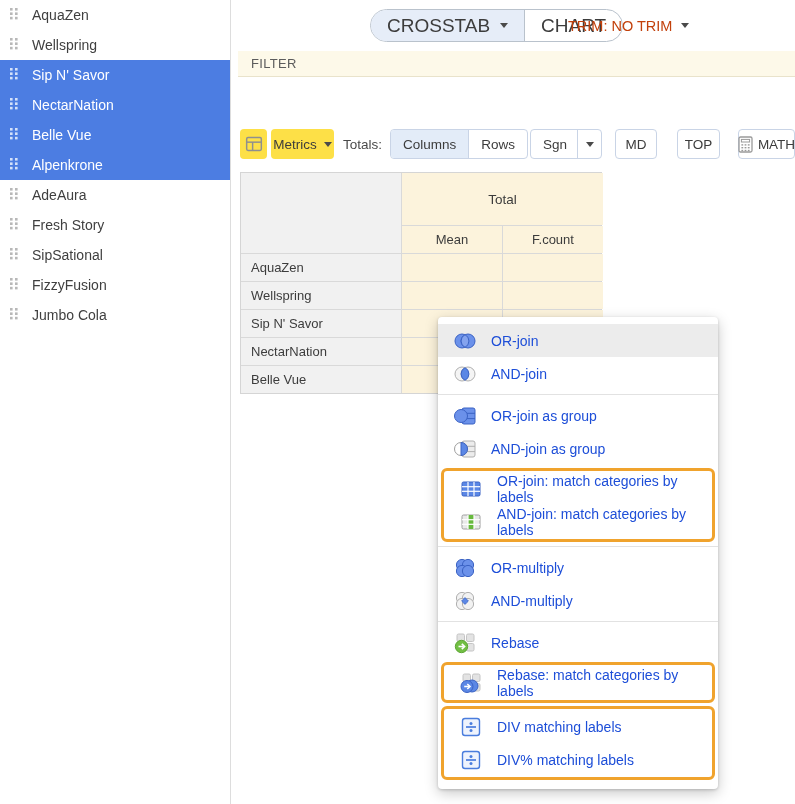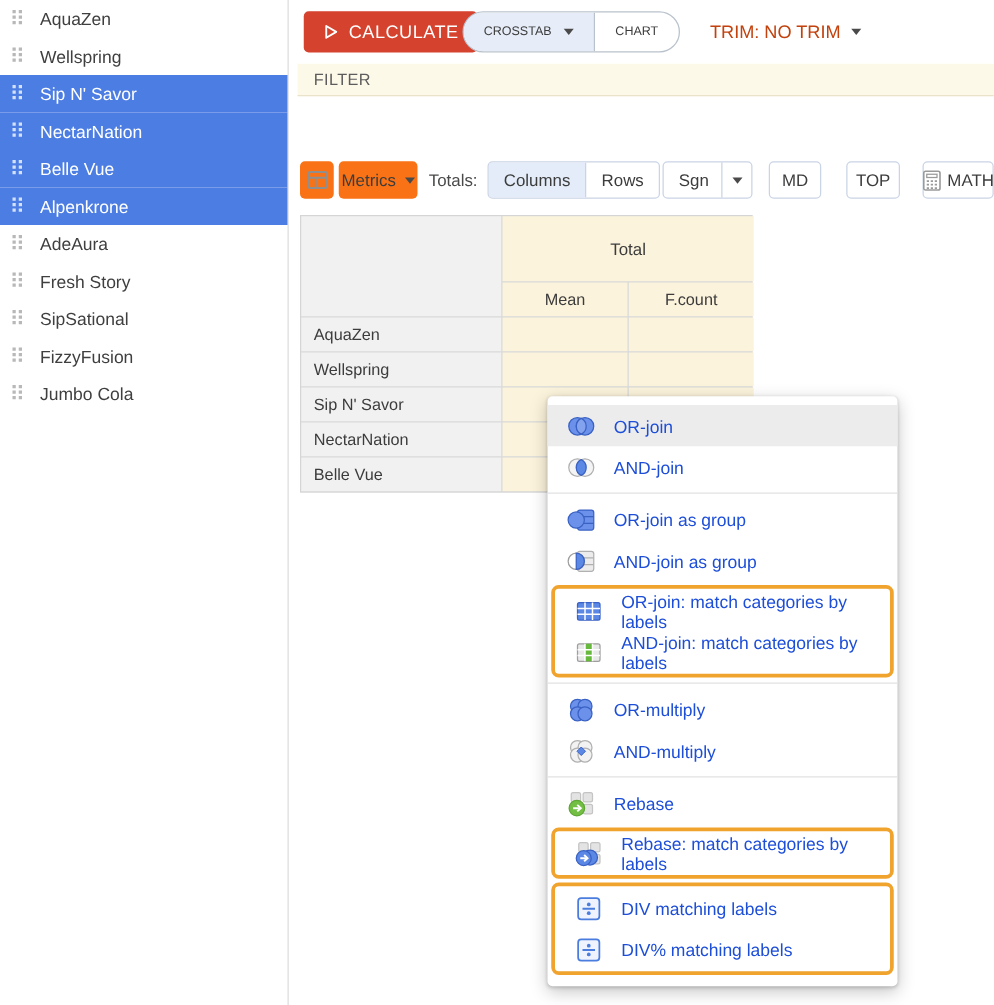--- a/index.html
+++ b/index.html
@@ -19,21 +19,21 @@
   .main { position:absolute; left:238px; top:0; width:557px; height:804px; }
 
   
   .btn-calculate { position:absolute; left:5px; top:9px; height:33px;
     background:#d5422e; color:#fff; border:none; border-radius:4px;
     font-size:14.5px; font-family:inherit; letter-spacing:.4px;
     display:flex; align-items:center; gap:8px; padding:0 15px; cursor:pointer; }
   .pill { position:absolute; left:132px; top:9px; height:33px; display:flex;
     border:1px solid #b9c2cc; border-radius:17px; overflow:hidden; background:#fff; }
   .pill-seg { display:flex; align-items:center; gap:10px; padding:0 16px;
-    font-size:10px; color:#3c3c3c; cursor:pointer; }
+    font-size:19px; color:#3c3c3c; cursor:pointer; }
   .pill-seg.active { background:#e6edf8; }
   .pill-seg + .pill-seg { border-left:1px solid #b9c2cc; }
   .trim { position:absolute; left:330px; top:9px; height:33px; display:flex;
     align-items:center; gap:9px; font-size:14.5px; color:#c2410c; cursor:pointer; }
 
   .caret { width:0; height:0; border-left:4px solid transparent;
     border-right:4px solid transparent; border-top:5px solid #4a4a4a; }
 
   
   .band { position:absolute; left:0; top:51px; width:557px; background:#fdf9e9; }
@@ -41,21 +41,21 @@
     font-size:13px; letter-spacing:.3px; color:#5c5c5c;
     border-bottom:1px solid #e9e3cb; }
   .band-split { height:41px; display:flex; align-items:center; padding-left:13px;
     font-size:13.5px; font-style:italic; color:#4f4f4f; }
 
   
   .toolbar { position:absolute; top:129px; left:0; width:557px; height:31px; }
   .tbtn { position:absolute; top:0; height:30px; display:flex; align-items:center;
     justify-content:center; gap:7px; font-size:13.5px; color:#3c3c3c;
     background:#fff; border:1px solid #c9d4e6; border-radius:4px; cursor:pointer; }
-  .tbtn.flat { border:none; background:#f97316; }
+  .tbtn.flat { border:none; background:#fde047; }
   .tlabel { position:absolute; top:0; height:30px; display:flex; align-items:center;
     font-size:13.5px; color:#4a4a4a; }
   .tgl-group { position:absolute; left:152px; top:0; height:30px; display:flex;
     border:1px solid #c9d4e6; border-radius:4px; overflow:hidden; background:#fff; }
   .tgl { display:flex; align-items:center; padding:0 12px; font-size:13.5px;
     cursor:pointer; }
   .tgl.active { background:#e3ecf8; }
   .tgl + .tgl { border-left:1px solid #c9d4e6; }
   .sgn-caret { height:100%; display:flex; align-items:center; justify-content:center;
     width:24px; border-left:1px solid #c9d4e6; }
@@ -251,28 +251,20 @@
             <rect x="6" y="9.8" width="2.6" height="2.6"></rect>
           </g>
         </svg>
       </span>
     <span>Jumbo Cola</span>
   </div>
 </div>
 
 <div class="main">
 
-  <button class="btn-calculate">
-    <span style="display:flex">
-        <svg width="13" height="13" viewBox="0 0 13 13">
-          <path d="M3 1.8 L11 6.5 L3 11.2 Z" fill="none" stroke="#fff" stroke-width="1.5" stroke-linejoin="round"></path>
-        </svg>
-      </span>
-    <span>CALCULATE</span>
-  </button>
 
   <div class="pill">
     <div class="pill-seg active">
       <span>CROSSTAB</span>
       <span class="caret"></span>
     </div>
     <div class="pill-seg">
       <span>CHART</span>
     </div>
   </div>

